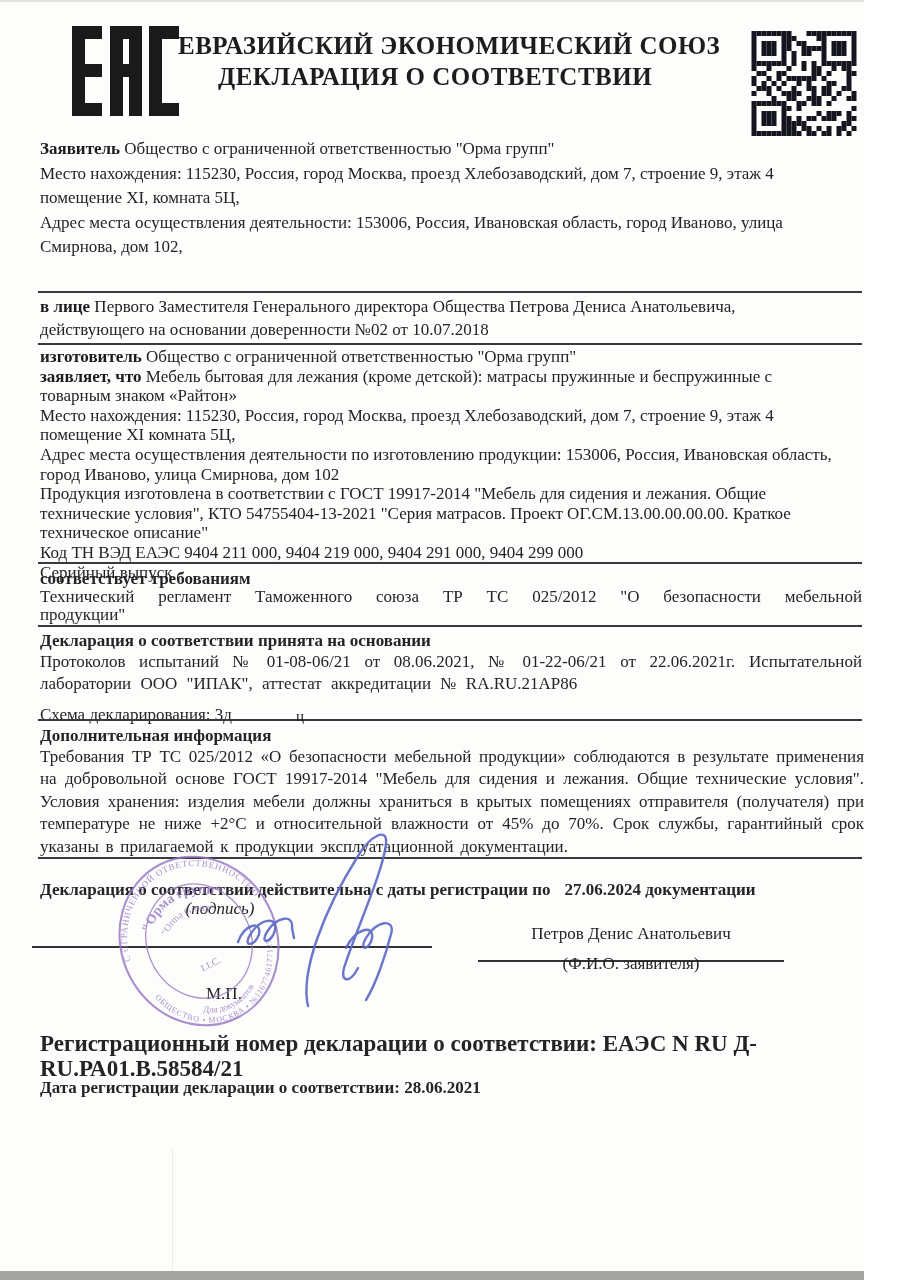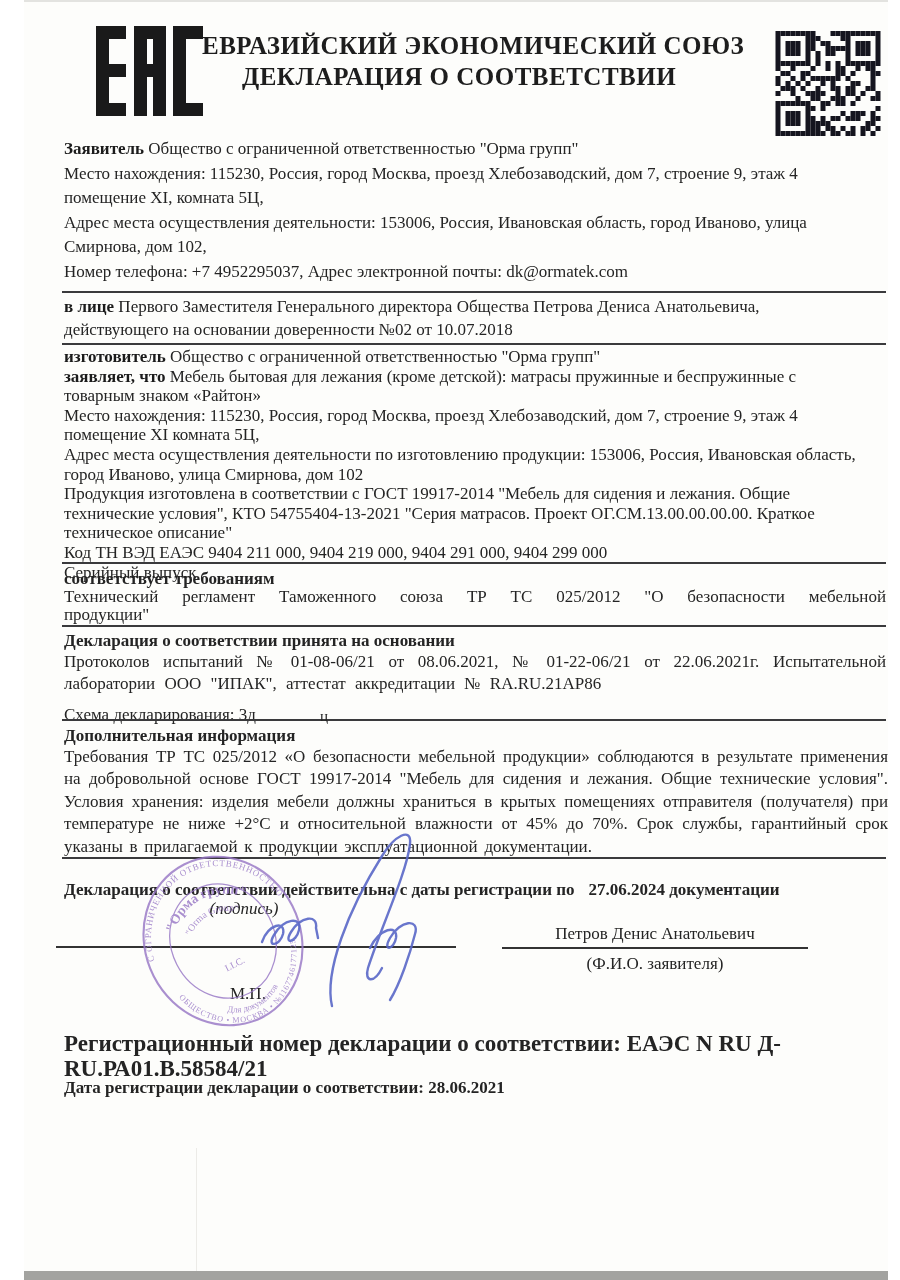--- a/index.html
+++ b/index.html
@@ -1,17 +1,17 @@
 <!DOCTYPE html>
 <html><head>
 <meta charset="utf-8">
 <style>
   html,body{margin:0;padding:0;background:#ffffff;}
   .page{position:relative;width:864px;height:1280px;background:#fdfdfb;overflow:hidden;
-        font-family:"Liberation Serif","DejaVu Serif",serif;color:#242424;margin-left:24px;}
+        font-family:"Liberation Serif","DejaVu Serif",serif;color:#242424;}
   .page::after{content:"";position:absolute;left:0;top:0;width:900px;height:2px;background:#e3e3e0;}
   .bottom-edge{position:absolute;left:0;top:1271px;width:900px;height:9px;background:#a3a3a0;}
   .crease{position:absolute;left:172px;top:1148px;width:1px;height:124px;background:#ecebe7;}
 
   
   .eac-logo{position:absolute;left:72px;top:26px;}
   .title{position:absolute;left:178px;top:30px;width:560px;font-weight:bold;
          font-size:25px;line-height:31px;letter-spacing:.5px;color:#1d1d1d;}
   .title .l2{padding-left:40px;}
   .qr{position:absolute;left:748px;top:31px;}
@@ -34,21 +34,21 @@
   #add-label{top:724px;font-weight:bold;}
   #artifact-tz{position:absolute;left:296px;top:708px;font-size:15px;}
   #add-text{top:746px;width:824px;line-height:22.4px;word-spacing:2.5px;}
   #validity{top:878px;font-weight:bold;}
   #validity .date{margin-left:14px;}
 
   
   .sig-line-left{position:absolute;left:32px;top:946px;width:400px;border-top:2px solid #333;}
   .sig-caption{position:absolute;left:120px;top:899px;width:200px;text-align:center;font-size:17px;font-style:italic;}
   .name-box{position:absolute;left:478px;top:924px;width:306px;border-bottom:2px solid #333;
-            text-align:center;font-size:17px;padding-bottom:3px;}
+            text-align:center;font-size:17px;padding-bottom:16px;}
   .name-caption{position:absolute;left:478px;top:954px;width:306px;text-align:center;font-size:17px;}
   .mp{position:absolute;left:206px;top:984px;font-size:17px;}
 
   #reg-number{top:1032px;font-weight:bold;font-size:23px;}
   #reg-date{top:1076px;font-weight:bold;font-size:17px;}
 
   .stamp{position:absolute;left:118px;top:850px;opacity:.82;}
   .signature{position:absolute;left:228px;top:820px;}
 </style>
 </head>
@@ -313,21 +313,20 @@
       <rect x="70" y="100" width="5" height="5" fill="#15151f"></rect>
       <rect x="75" y="100" width="5" height="5" fill="#15151f"></rect>
       <rect x="85" y="100" width="5" height="5" fill="#15151f"></rect>
       <rect x="95" y="100" width="5" height="5" fill="#15151f"></rect>
     </svg>
 
   <div class="blk" id="applicant">
     <div><b>Заявитель</b> <span>Общество с ограниченной ответственностью "Орма групп"</span></div>
     <div>Место нахождения: 115230, Россия, город Москва, проезд Хлебозаводский, дом 7, строение 9, этаж 4 помещение XI, комната 5Ц,</div>
     <div>Адрес места осуществления деятельности: 153006, Россия, Ивановская область, город Иваново, улица Смирнова, дом 102,</div>
-    <div>Номер телефона: +7 4952295037, Адрес электронной почты: dk@ormatek.com</div>
   </div>
 
   <div class="hr" style="top:291px"></div>
 
   <div class="blk" id="vlitse">
     <b>в лице</b>
     <span>Первого Заместителя Генерального директора Общества Петрова Дениса Анатольевича, действующего на основании доверенности №02 от 10.07.2018</span>
   </div>
 
   <div class="hr" style="top:343px"></div>

